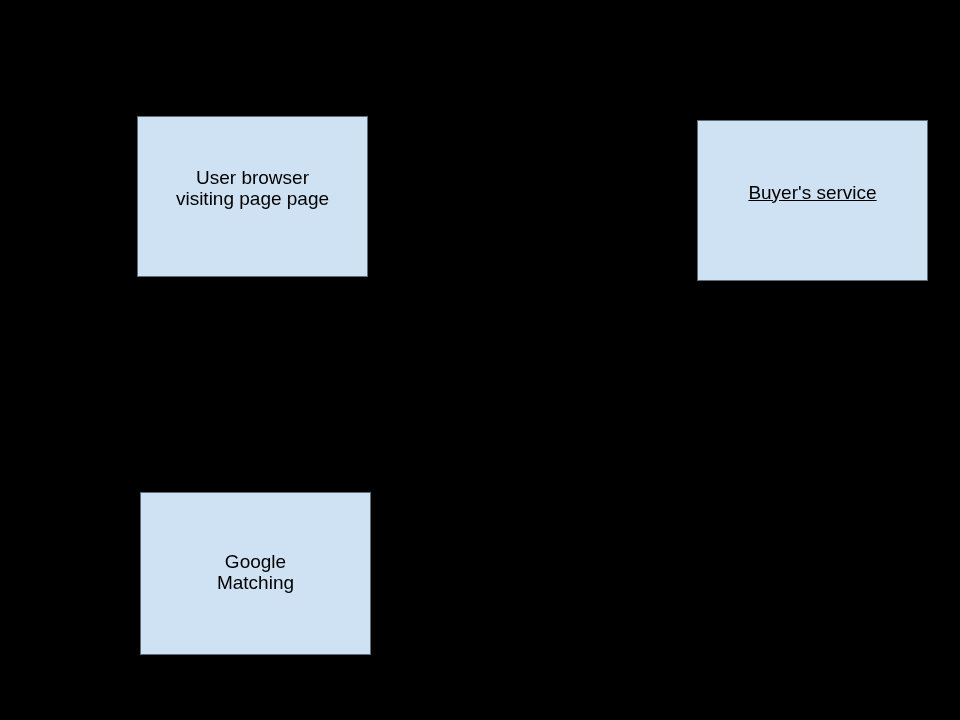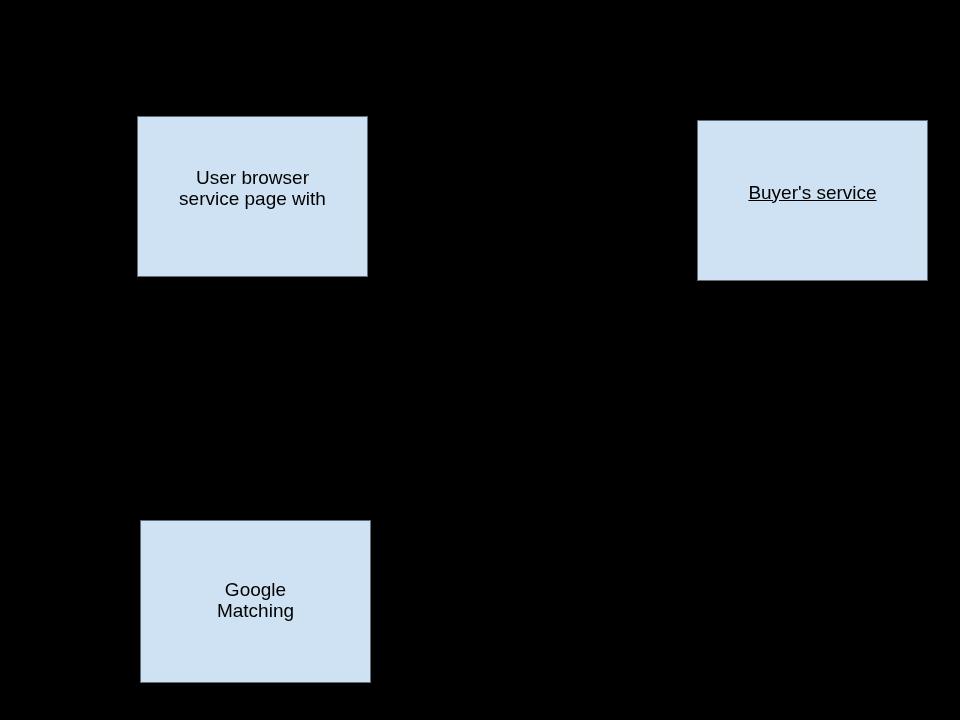--- a/index.html
+++ b/index.html
@@ -46,31 +46,30 @@
     height: 161px;
     padding-bottom: 17px;
     text-decoration: underline;
   }
   .node-google {
     left: 140px;
     top: 492px;
     width: 231px;
     height: 163px;
     padding-bottom: 3px;
-    margin-top: 28px;
   }
 </style>
 </head>
 <body>
 
 <div class="stage">
 
   <div class="node node-user">
     <div class="line">User browser</div>
-    <div class="line">service page with</div>
+    <div class="line">visiting page page</div>
   </div>
 
   <div class="node node-buyer">
     <div class="line">Buyer's service</div>
   </div>
 
   <div class="node node-google">
     <div class="line">Google</div>
     <div class="line">Matching</div>
   </div>

